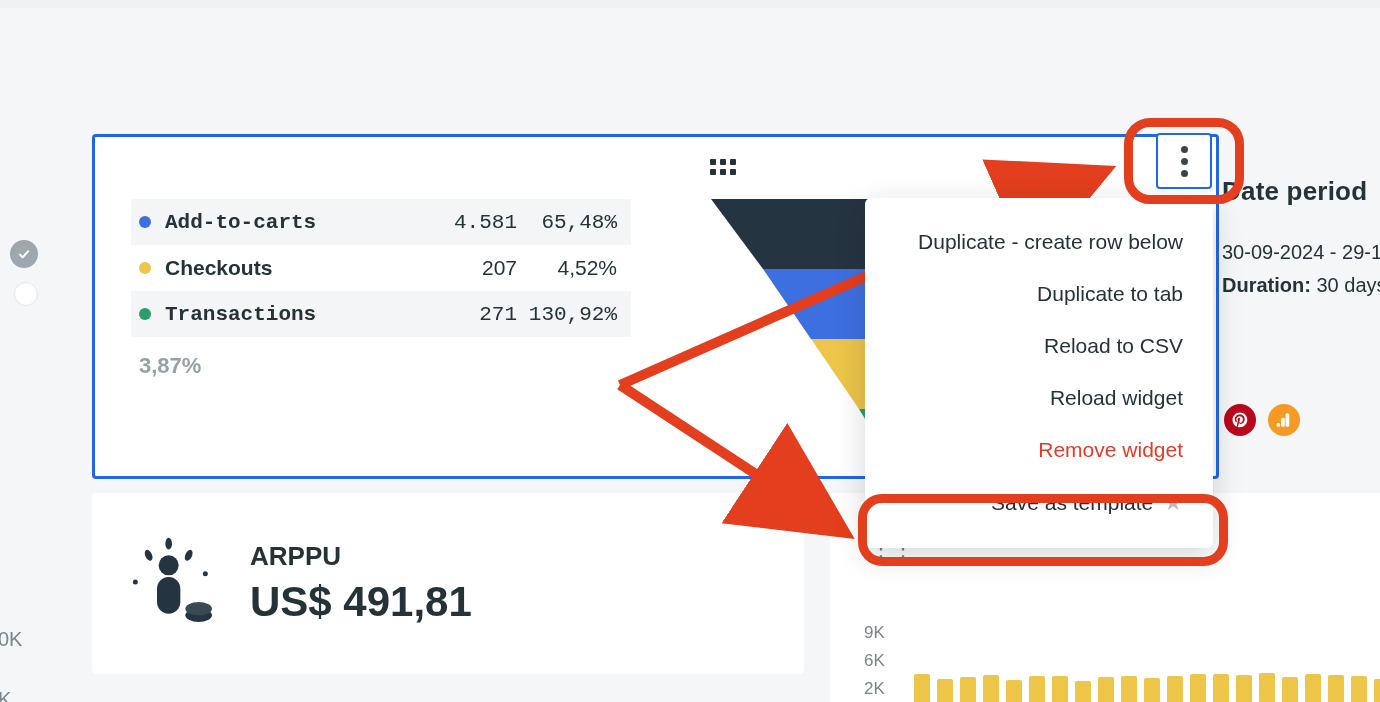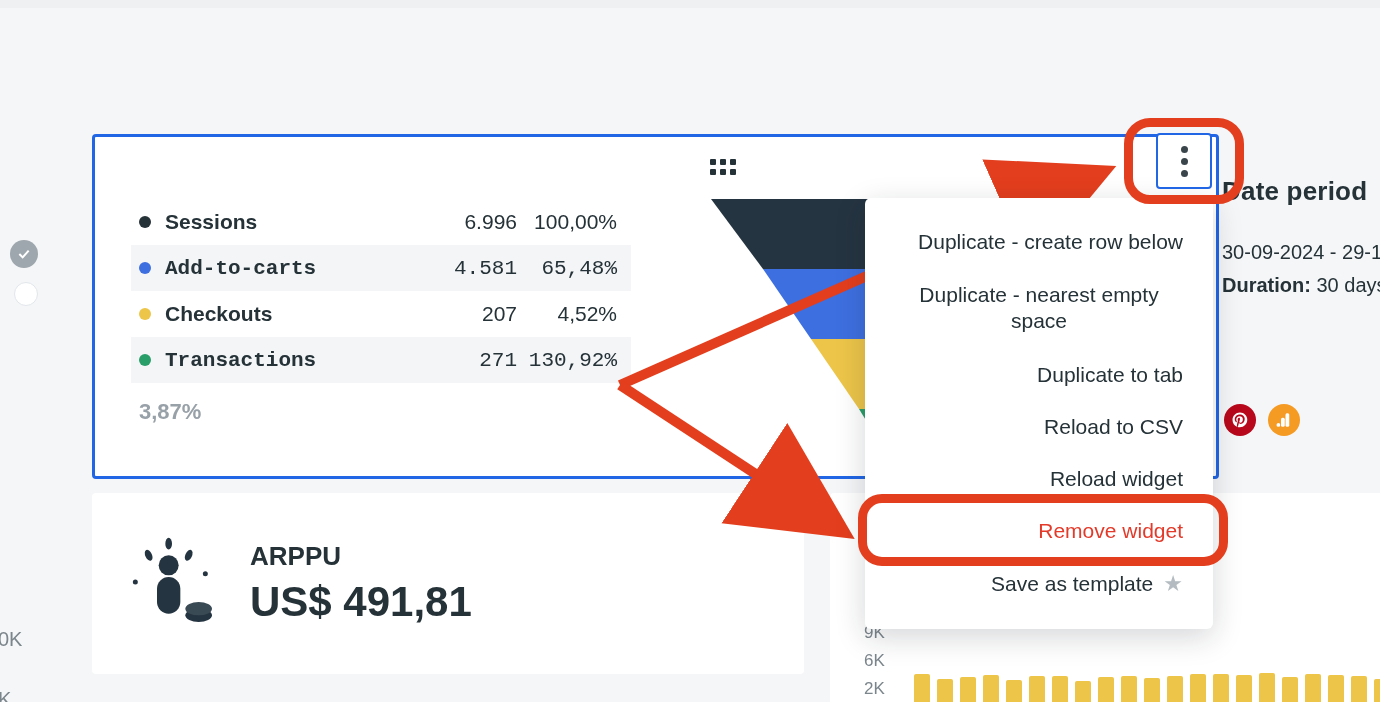--- a/index.html
+++ b/index.html
@@ -303,26 +303,20 @@
     <span></span>
       <span></span>
       <span></span>
       <span></span>
       <span></span>
       <span></span>
   </div>
 
   <div class="funnel-content">
     <div class="metric-table">
-      <div class="metric-row">
-        <span class="metric-dot" style="background:#253238"></span>
-        <span class="metric-label">Sessions</span>
-        <span class="metric-count">6.996</span>
-        <span class="metric-pct">100,00%</span>
-      </div>
       <div class="metric-row striped">
         <span class="metric-dot" style="background:#3e6fe0"></span>
         <span class="metric-label">Add-to-carts</span>
         <span class="metric-count">4.581</span>
         <span class="metric-pct">65,48%</span>
       </div>
       <div class="metric-row">
         <span class="metric-dot" style="background:#ecc549"></span>
         <span class="metric-label">Checkouts</span>
         <span class="metric-count">207</span>
@@ -420,23 +414,20 @@
       <span style="height: 32.9778px;"></span>
       <span style="height: 32.3556px;"></span>
       <span style="height: 29.2444px;"></span>
     </div>
 </div>
 
 <div class="ctx-menu">
   <div class="ctx-item">
       <span>Duplicate - create row below</span>
     </div>
-  <div class="ctx-item twoline">
-      <span>Duplicate - nearest empty space</span>
-    </div>
   <div class="ctx-item">
       <span>Duplicate to tab</span>
     </div>
   <div class="ctx-item">
       <span>Reload to CSV</span>
     </div>
   <div class="ctx-item">
       <span>Reload widget</span>
     </div>
   <div class="ctx-item danger">

